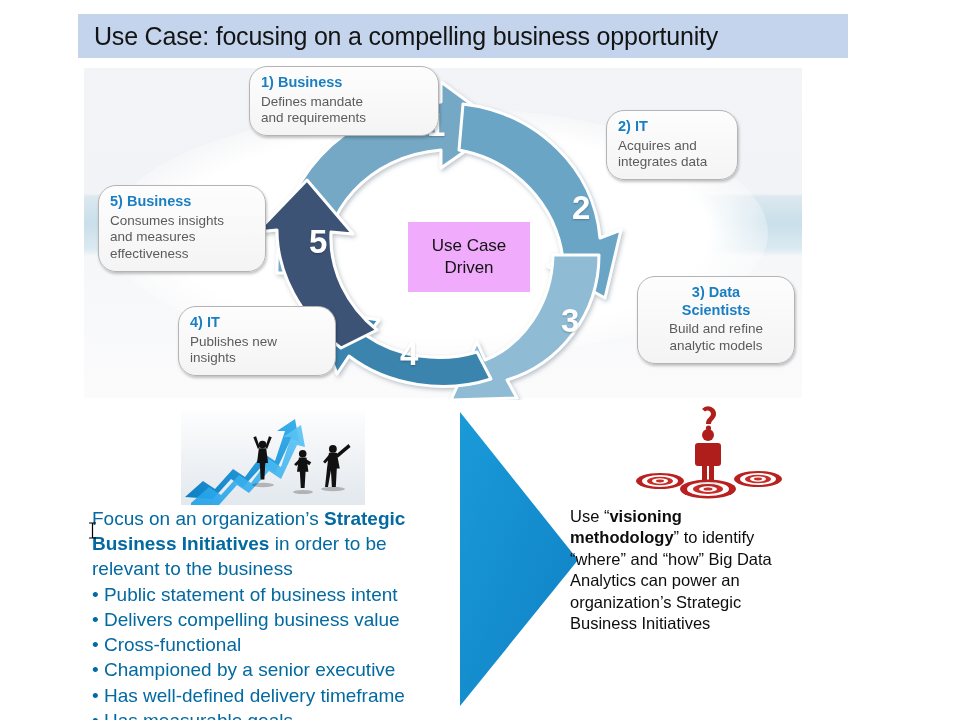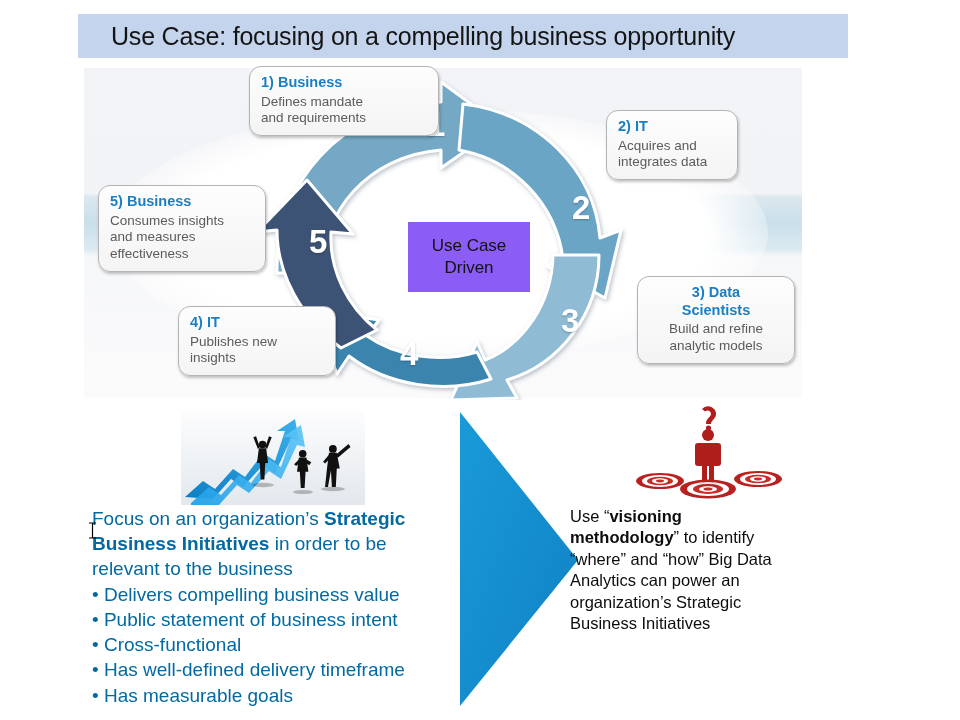--- a/index.html
+++ b/index.html
@@ -19,21 +19,21 @@
   
   #title-banner {
     position: absolute;
     left: 78px;
     top: 14px;
     width: 770px;
     height: 44px;
     background: #c3d4ec;
     display: flex;
     align-items: center;
-    padding-left: 33px;
+    padding-left: 16px;
     box-sizing: border-box;
   }
   #title-text {
     font-size: 25px;
     color: #141414;
     letter-spacing: -0.2px;
     white-space: nowrap;
     font-family: "Liberation Sans Narrow", "Liberation Sans", sans-serif;
   }
 
@@ -103,21 +103,21 @@
     font-size: 17px;
     color: #121212;
     font-family: "Liberation Sans Narrow", "Liberation Sans", sans-serif;
   }
 
   
   .callout {
     position: absolute;
     background: linear-gradient(180deg, #fdfdfd 0%, #f4f4f4 100%);
     border: 1px solid #b4b4b4;
-    border-radius: 12px;
+    border-radius: 18px;
     box-shadow: 1px 2px 3px rgba(0,0,0,.24);
     padding: 7px 11px 8px 11px;
     box-sizing: border-box;
   }
   .callout .co-head {
     color: #1a7ec2;
     font-weight: bold;
     font-size: 14.5px;
     line-height: 1.22;
     white-space: pre-line;
@@ -235,21 +235,21 @@
     </g>
   </svg>
 
   <div class="seg-num" id="seg-num-1">1</div>
   <div class="seg-num" id="seg-num-2">2</div>
   <div class="seg-num" id="seg-num-3">3</div>
   <div class="seg-num" id="seg-num-4">4</div>
   <div class="seg-num" id="seg-num-5">5</div>
 </div>
 
-<div id="center-label" style="background: #8b5cf6;">
+<div id="center-label" style="background: #f0abfc;">
   <span>Use Case</span>
   <span>Driven</span>
 </div>
 
 <div class="callout" id="callout-1">
   <div class="co-head">1)  Business</div>
   <div class="co-body">Defines mandate
 and requirements</div>
 </div>
 <div class="callout" id="callout-2">
@@ -368,23 +368,24 @@
         <stop offset="0" stop-color="#1a9ad8"></stop>
         <stop offset="1" stop-color="#0f81c4"></stop>
       </linearGradient>
     </defs>
     <polygon points="2,2 120,150 2,296" fill="url(#triG)"></polygon>
   </svg>
 </div>
 
 <div id="text-left">
   <p class="para"><span>Focus on an organization’s </span><b>Strategic Business Initiatives</b><span> in order to be relevant to the business</span></p>
+  <span class="bullet">• Public statement of business intent</span>
   <span class="bullet">• Delivers compelling business value</span>
-  <span class="bullet">• Public statement of business intent</span>
   <span class="bullet">• Cross-functional</span>
+  <span class="bullet">• Championed by a senior executive</span>
   <span class="bullet">• Has well-defined delivery timeframe</span>
   <span class="bullet">• Has measurable goals</span>
 </div>
 
 <div id="text-right"><span>Use “</span><b>visioning methodology</b><span>” to identify “where” and “how” Big Data Analytics can power an organization’s Strategic Business Initiatives</span></div>
 
 <svg id="ibeam-cursor" viewBox="0 0 9 17" xmlns="http://www.w3.org/2000/svg">
   <path d="M1,1 H8 M4.5,1 V16 M1,16 H8" stroke="#000000" stroke-width="1.2" fill="none"></path>
 </svg>
 

